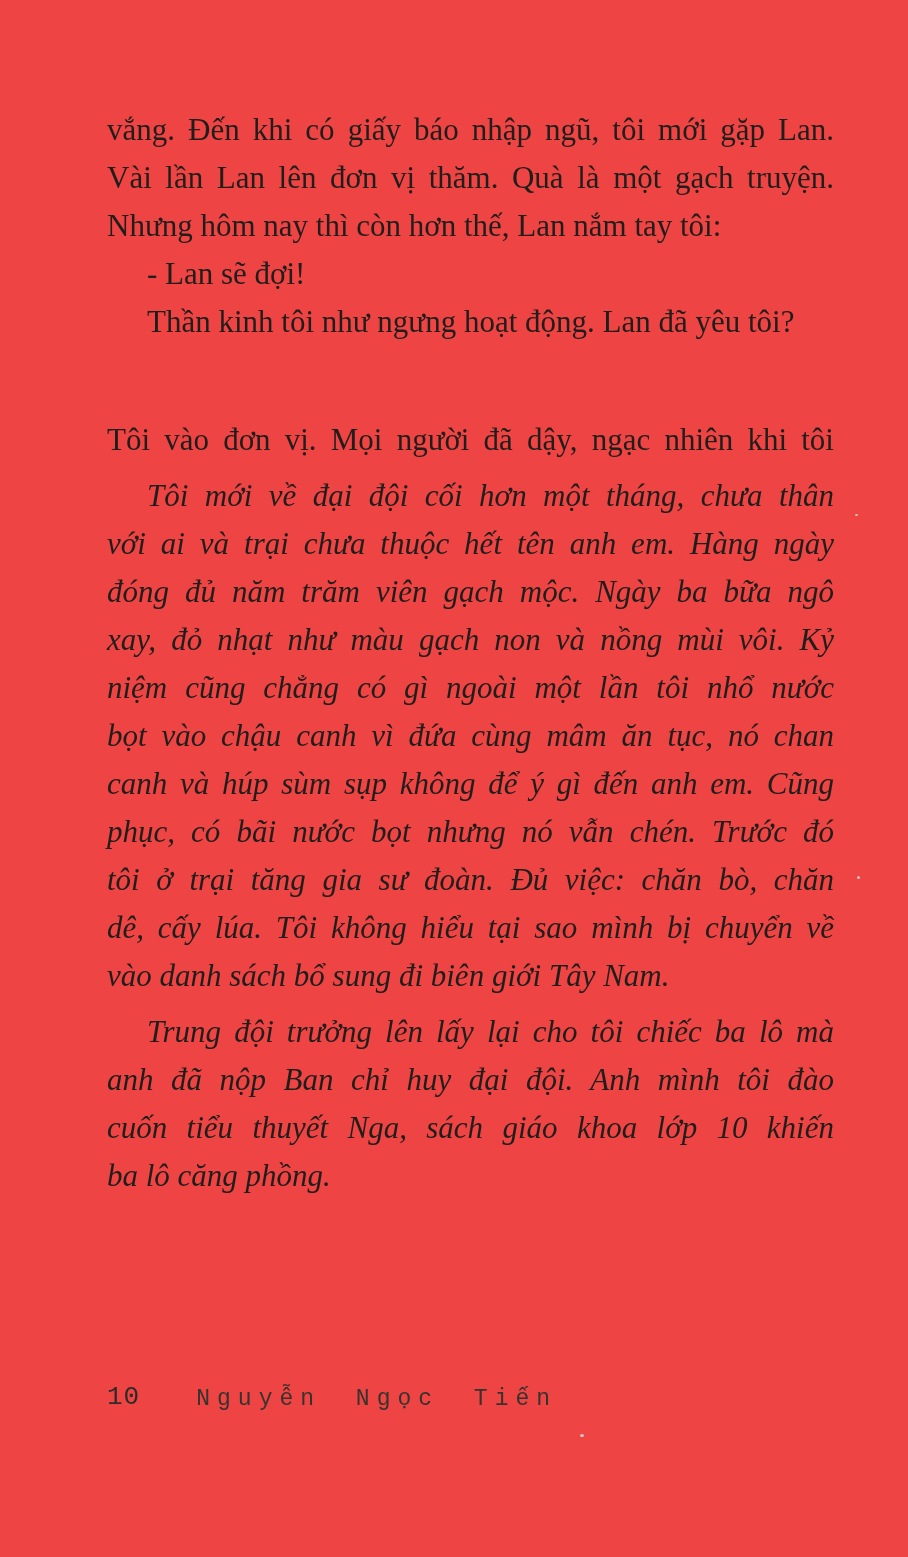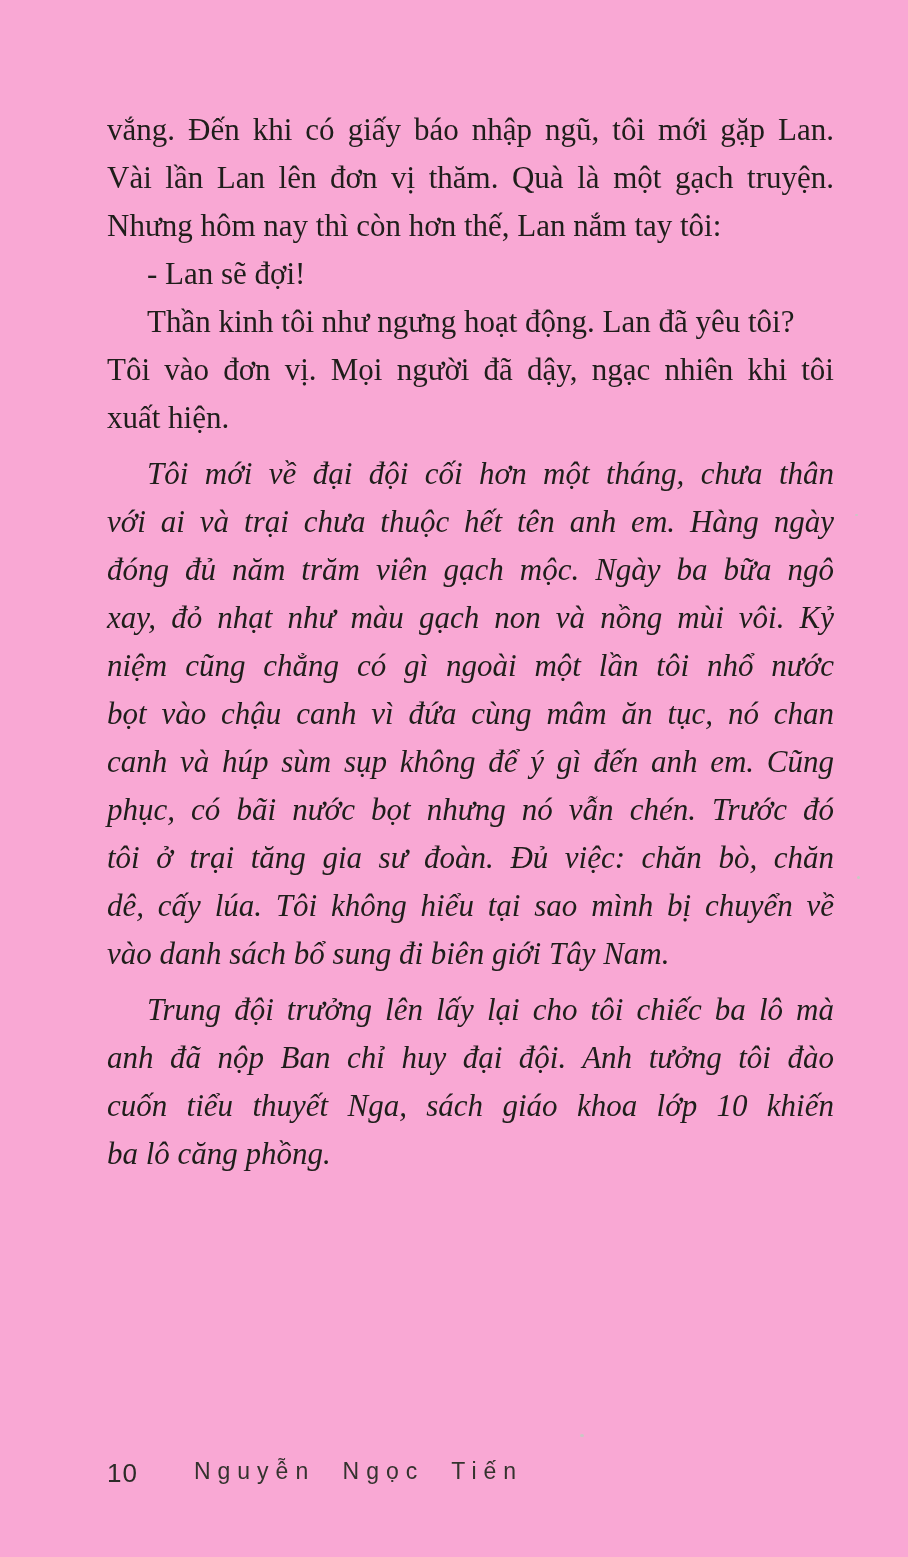--- a/index.html
+++ b/index.html
@@ -7,21 +7,21 @@
     padding: 0;
     width: 908px;
     height: 1557px;
     overflow: hidden;
     background: #fdfdfc;
   }
   .page {
     position: relative;
     width: 908px;
     height: 1557px;
-    background: #f9a8d4;
+    background: #ef4444;
     font-family: "Liberation Serif", "DejaVu Serif", serif;
     color: #1f1e1b;
   }
   .text-block {
     position: absolute;
     left: 107px;
     top: 106px;
     width: 727px;
     font-size: 31px;
   }
@@ -34,32 +34,33 @@
     overflow: visible;
   }
   .line.last {
     text-align: left;
     text-align-last: left;
   }
   .para.indent .line:first-child {
     text-indent: 40px;
   }
   .sec + .sec {
+    margin-top: 70px;
   }
   .sec.b .para + .para {
     margin-top: 8px;
     font-style: italic;
   }
   .footer {
     position: absolute;
     left: 107px;
-    top: 1458px;
+    top: 1382px;
     display: flex;
-    align-items: flex-start;
-    font-family: Liberation Sans, sans-serif;
+    align-items: flex-end;
+    font-family: Liberation Mono, monospace;
   }
   .pagenum {
     font-size: 26px;
     letter-spacing: 1px;
     color: #2c2b27;
   }
   .author {
     margin-left: 56px;
     font-size: 23px;
     letter-spacing: 7px;
@@ -89,38 +90,37 @@
         <div class="para indent">
           <div class="line last">- Lan sẽ đợi!</div>
         </div>
         <div class="para indent">
           <div class="line last">Thần kinh tôi như ngưng hoạt động. Lan đã yêu tôi?</div>
         </div>
       </div>
       <div class="sec b">
         <div class="para">
           <div class="line">Tôi vào đơn vị. Mọi người đã dậy, ngạc nhiên khi tôi</div>
-          <div class="line last">xuất hiện.</div>
         </div>
         <div class="para indent">
           <div class="line">Tôi mới về đại đội cối hơn một tháng, chưa thân</div>
           <div class="line">với ai và trại chưa thuộc hết tên anh em. Hàng ngày</div>
           <div class="line">đóng đủ năm trăm viên gạch mộc. Ngày ba bữa ngô</div>
           <div class="line">xay, đỏ nhạt như màu gạch non và nồng mùi vôi. Kỷ</div>
           <div class="line">niệm cũng chẳng có gì ngoài một lần tôi nhổ nước</div>
           <div class="line">bọt vào chậu canh vì đứa cùng mâm ăn tục, nó chan</div>
           <div class="line">canh và húp sùm sụp không để ý gì đến anh em. Cũng</div>
           <div class="line">phục, có bãi nước bọt nhưng nó vẫn chén. Trước đó</div>
           <div class="line">tôi ở trại tăng gia sư đoàn. Đủ việc: chăn bò, chăn</div>
           <div class="line">dê, cấy lúa. Tôi không hiểu tại sao mình bị chuyển về</div>
           <div class="line last">vào danh sách bổ sung đi biên giới Tây Nam.</div>
         </div>
         <div class="para indent">
           <div class="line">Trung đội trưởng lên lấy lại cho tôi chiếc ba lô mà</div>
-          <div class="line">anh đã nộp Ban chỉ huy đại đội. Anh tưởng tôi đào</div>
+          <div class="line">anh đã nộp Ban chỉ huy đại đội. Anh mình tôi đào</div>
           <div class="line">cuốn tiểu thuyết Nga, sách giáo khoa lớp 10 khiến</div>
           <div class="line last">ba lô căng phồng.</div>
         </div>
       </div>
     </main>
 
   <footer class="footer">
     <span class="pagenum">10</span>
     <span class="author">Nguyễn Ngọc Tiến</span>
   </footer>

